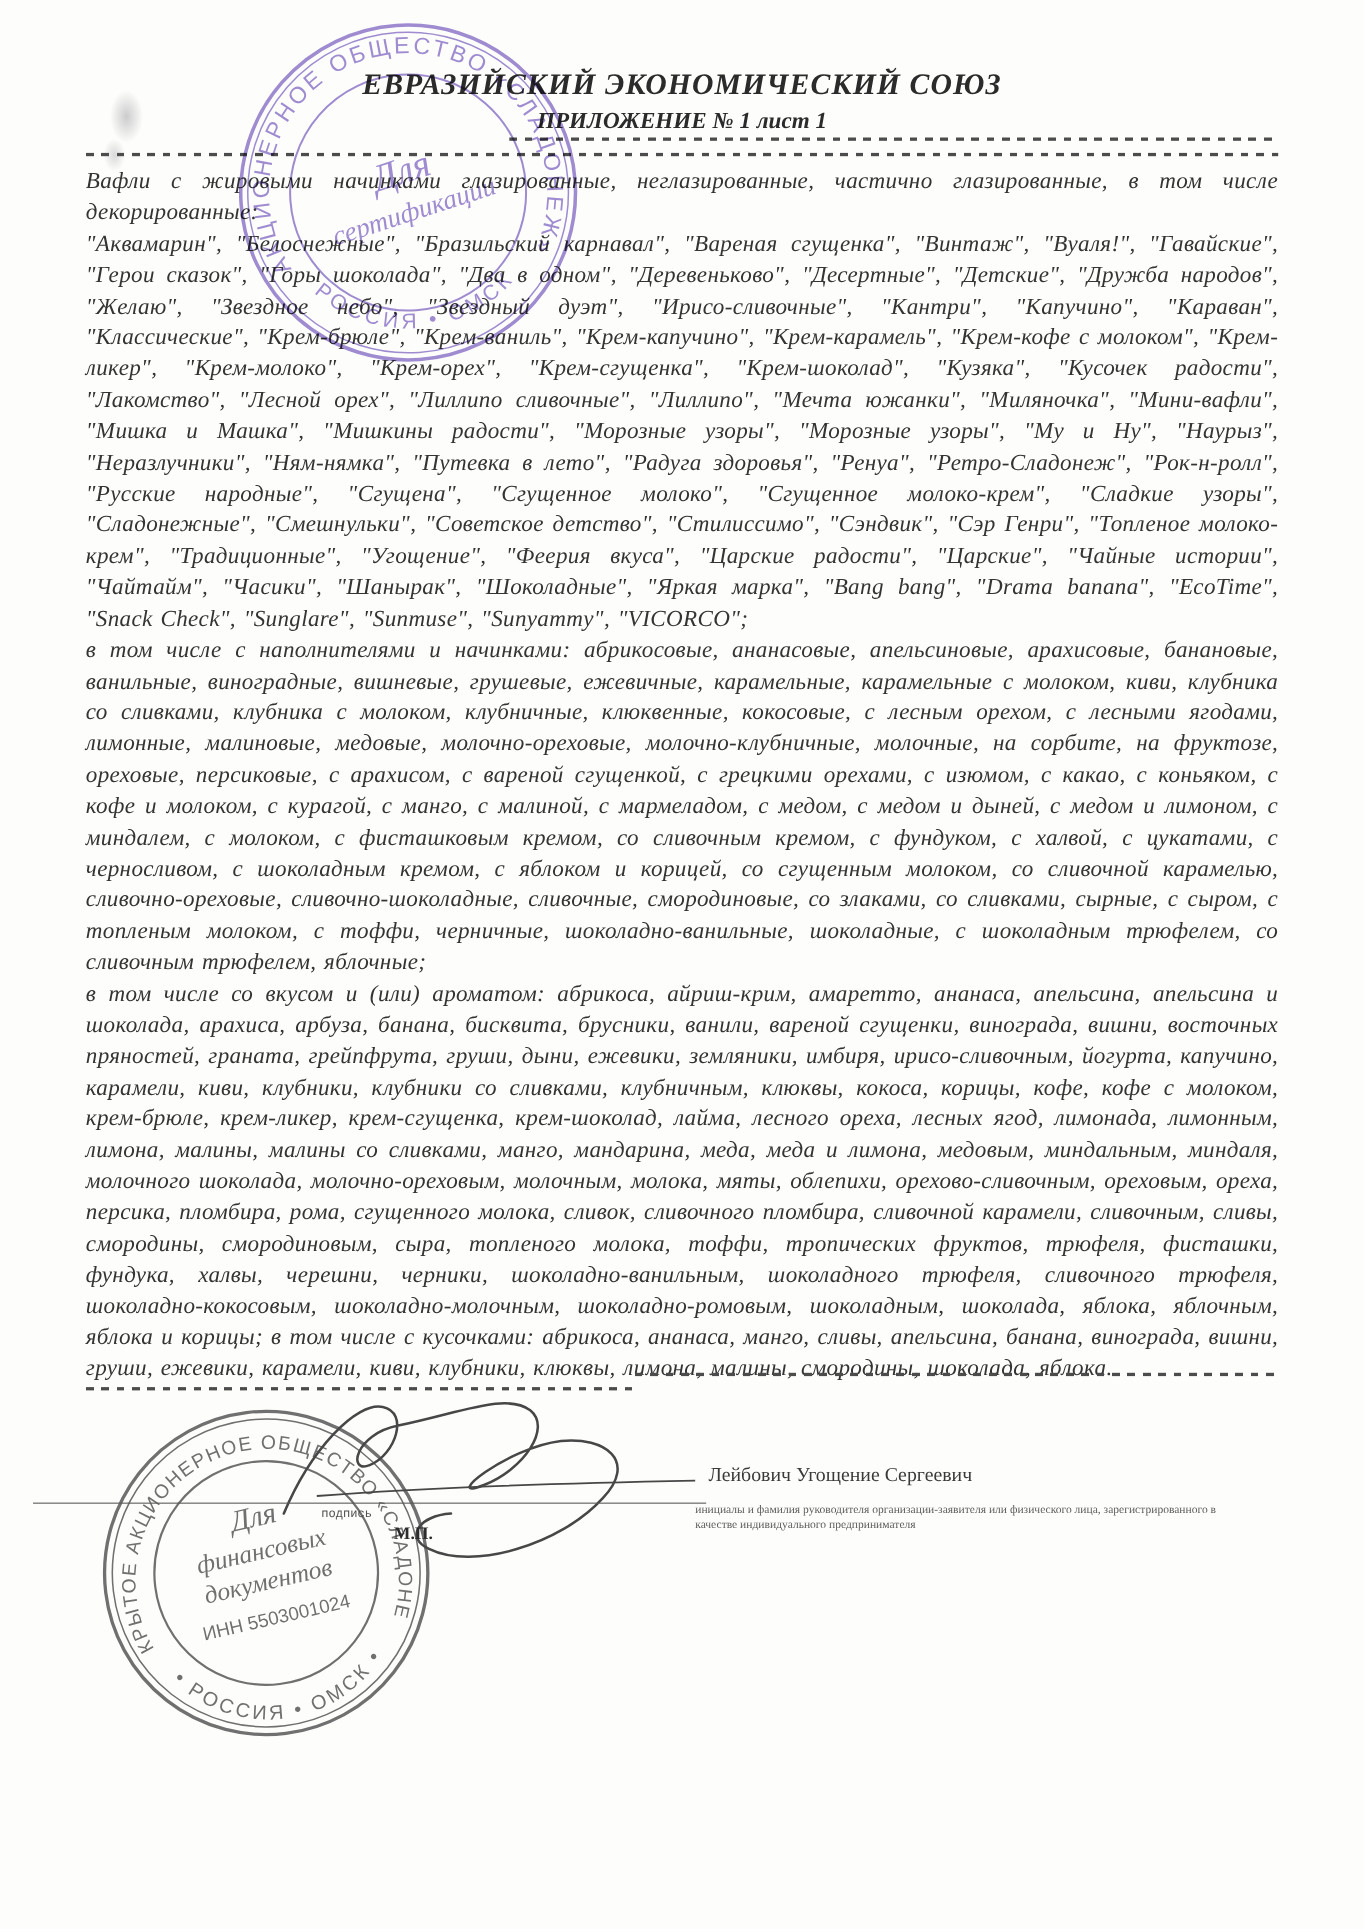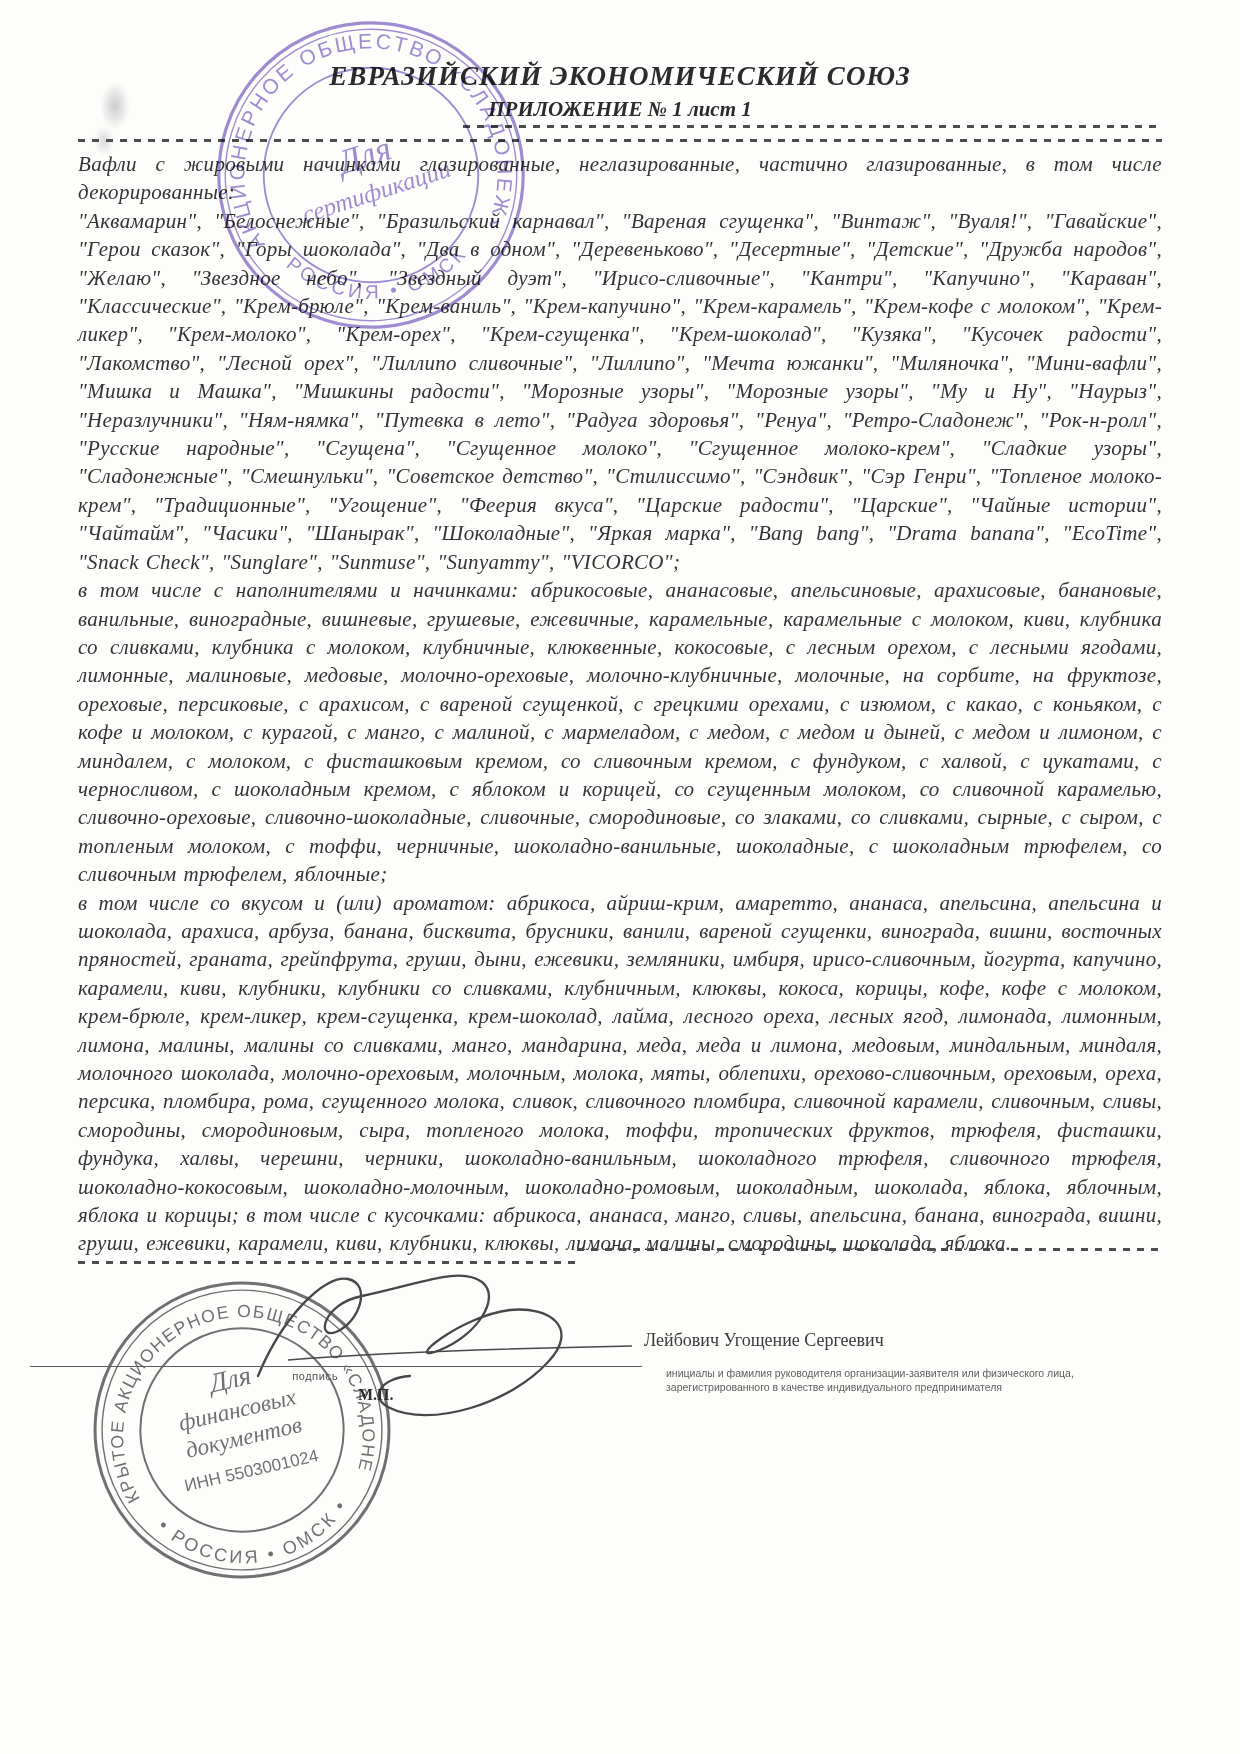--- a/index.html
+++ b/index.html
@@ -42,23 +42,23 @@
   .stamp-bottom { position:absolute; left:8px; top:2px; width:312px; height:312px;
     opacity:0.88; transform:rotate(-7deg); pointer-events:none; }
   .stamp-bottom text { font-family:"Liberation Sans", sans-serif; }
   .stamp-bottom .script { font-family:"Liberation Serif", serif; font-style:italic; }
   .signature-svg { position:absolute; left:170px; top:-16px; width:390px; height:200px; }
   .sig-line { position:absolute; left:-48px; top:94px; width:612px; height:1px; background:#5b5b5b; }
   .podpis { position:absolute; left:214px; top:99px; font-size:11px; color:#4f4f4f;
     font-family:Liberation Mono, monospace; }
   .mp { position:absolute; left:232px; top:114px; font-size:16px; font-weight:bold; color:#2c2c2c;margin-left:48px; }
   .signer-name { position:absolute; left:566px; top:58px; font-size:18px; color:#3a3a3a; }
-  .signer-caption { position:absolute; left:588px; top:94px; width:505px;
+  .signer-caption { position:absolute; left:554px; top:94px; width:505px;
     font-size:10.5px; line-height:14px; color:#5e5e5e;
-    font-family:Liberation Sans, sans-serif; }
+    font-family:Liberation Serif, serif; }
 
   .artifact { position:absolute; pointer-events:none; }
   .spot1 { left:100px; top:82px; width:30px; height:48px;
     background:radial-gradient(closest-side, rgba(90,90,100,.30), transparent); }
   .spot2 { left:94px; top:126px; width:20px; height:30px;
     background:radial-gradient(closest-side, rgba(90,90,100,.22), transparent); }
 </style>
 </head>
 <body>
 

